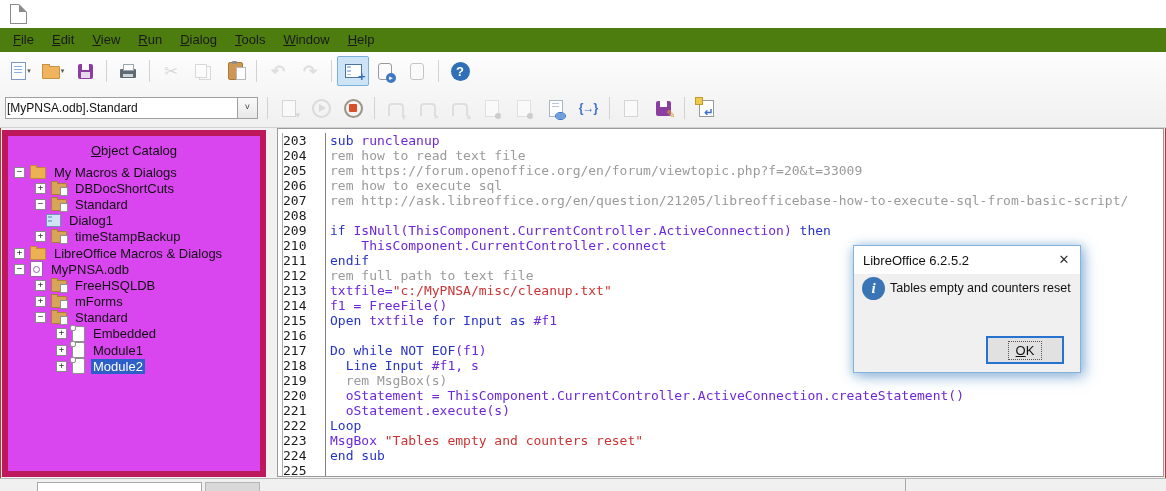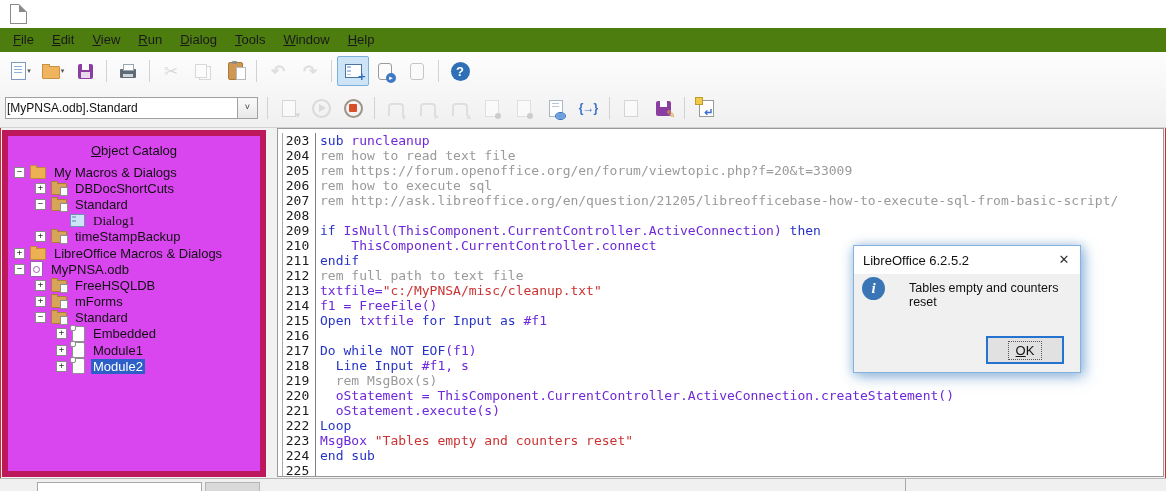--- a/index.html
+++ b/index.html
@@ -92,38 +92,38 @@
   .t-base::before{content:"";position:absolute;left:2px;top:4px;width:5px;height:5px;border:1px solid #9a5bb5;border-radius:50%;}
   .t-module{width:11px;height:14px;background:#fff;border:1px solid #8f8f8f;border-radius:2px;}
   .t-module::before{content:"";position:absolute;top:-2px;left:-3px;width:4px;height:4px;background:#fff;border:1px solid #8f8f8f;border-radius:2px;}
   .t-label{padding:0 2px;}
   .t-label.sel{background:#2d5fc8;color:#fff;}
   
   .code-panel{position:absolute;left:277px;top:128px;width:887px;height:349px;background:#fff;border:1px solid #9a9a9a;box-sizing:border-box;overflow:hidden;}
   .code-inner{position:absolute;left:0;top:0;right:0;bottom:0;padding-top:4px;}
   .crow{display:flex;height:15px;line-height:15px;font-family:"DejaVu Sans Mono",monospace;font-size:13px;white-space:pre;}
   .bpm{width:4px;border-right:1px solid #ababab;flex:none;}
-  .lno{width:29px;padding-right:3px;text-align:center;color:#1a1a1a;border-right:1px solid #808080;flex:none;}
+  .lno{width:29px;padding-right:13px;text-align:left;color:#1a1a1a;border-right:1px solid #808080;flex:none;}
   .lcode{padding-left:4px;}
   .sk{color:#2733c5;}
   .si{color:#6d28d9;}
   .sc{color:#9a9a9a;}
   .ss{color:#cc3333;}
   
   .bottom-strip{position:absolute;left:0;top:478px;width:100%;height:13px;background:#f0f0f0;border-top:1px solid #b8b8b8;box-sizing:border-box;}
   .bs-tab{position:absolute;left:37px;top:3px;width:163px;height:12px;background:#fff;border:1px solid #a8a8a8;}
   .bs-btn{position:absolute;left:205px;top:3px;width:53px;height:12px;background:#d9d9d9;border:1px solid #b5b5b5;}
   .bs-line{position:absolute;left:905px;top:0;width:1px;height:13px;background:#a8a8a8;}
   
   .msgbox{position:absolute;left:853px;top:245px;width:228px;height:128px;background:#f0f0f0;border:1px solid #85b2dd;box-sizing:border-box;box-shadow:5px 5px 12px rgba(110,160,210,.5),-3px 3px 9px rgba(110,160,210,.35),3px -2px 8px rgba(110,160,210,.3);}
   .mb-title{height:28px;background:#fff;display:flex;align-items:center;}
   .mb-title-text{font-size:13px;color:#111;padding-left:9px;}
   .mb-close{margin-left:auto;width:32px;height:28px;text-align:center;line-height:28px;font-size:13px;color:#333;}
   .mb-info{position:absolute;left:8px;top:31px;width:23px;height:23px;background:#3a76b5;border-radius:50%;color:#fff;font-style:italic;font-weight:bold;font-family:"Liberation Serif",serif;font-size:15px;text-align:center;line-height:23px;}
-  .mb-msg{position:absolute;left:55px;top:35px;font-size:12.5px;color:#111;}
+  .mb-msg{position:absolute;left:36px;top:35px;font-size:12.5px;color:#111;}
   .mb-ok{position:absolute;left:132px;top:90px;width:78px;height:28px;background:#e1e1e1;border:2px solid #2573cf;font-size:13px;color:#111;display:flex;align-items:center;justify-content:center;box-sizing:border-box;}
   .mb-ok .focus{outline:1px dotted #555;padding:1px 7px;}
   u{text-decoration:underline;}
 </style>
 </head>
 <body>
 
 <div class="screen">
 
   <div class="titlebar">
@@ -253,21 +253,21 @@
         <div class="tree-row" style="padding-left: 27px;">
           <span class="exp">+</span>
           <span class="t-ic t-library"></span>
           <span class="t-label">DBDocShortCuts</span>
         </div>
         <div class="tree-row" style="padding-left: 27px;">
           <span class="exp">−</span>
           <span class="t-ic t-library"></span>
           <span class="t-label">Standard</span>
         </div>
-        <div class="tree-row" style="padding-left: 48px; font-family: Liberation Serif, serif;">
+        <div class="tree-row" style="padding-left: 24px;">
           <span class="exp-spacer"></span>
           <span class="t-ic t-dialog"></span>
           <span class="t-label">Dialog1</span>
         </div>
         <div class="tree-row" style="padding-left: 27px;">
           <span class="exp">+</span>
           <span class="t-ic t-library"></span>
           <span class="t-label">timeStampBackup</span>
         </div>
         <div class="tree-row" style="padding-left: 6px;">

